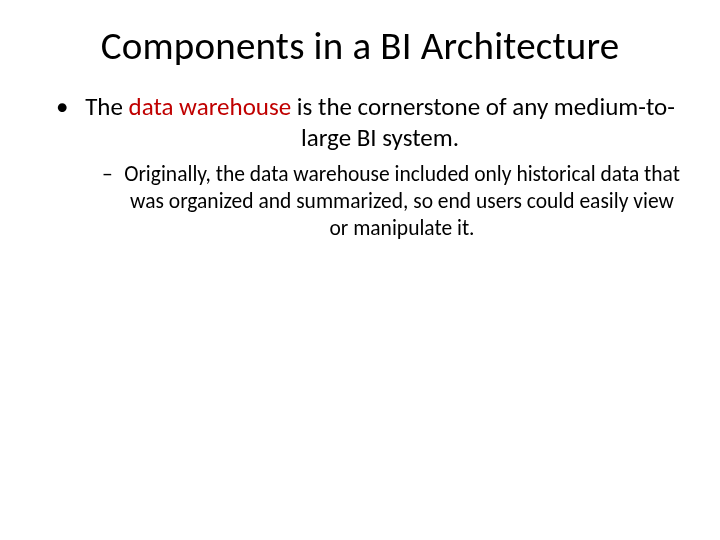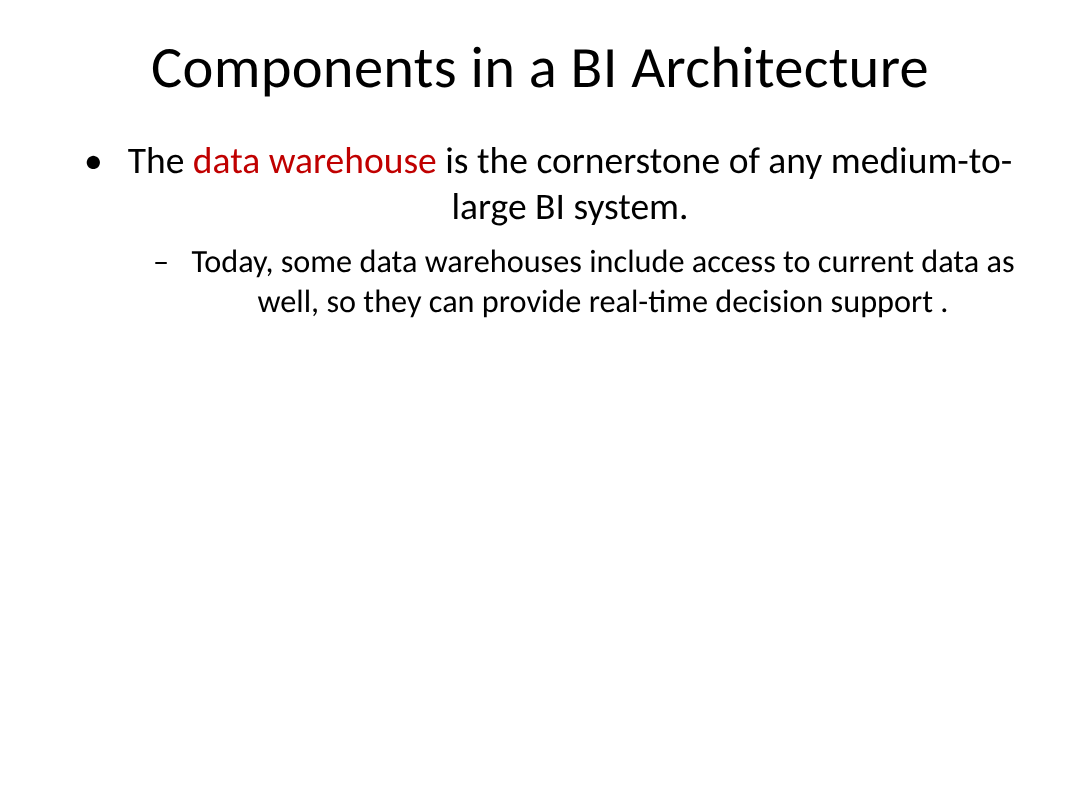--- a/index.html
+++ b/index.html
@@ -77,20 +77,20 @@
 <div class="slide">
 
   <h1 class="title">Components in a BI Architecture</h1>
 
   <ul class="level1">
 
     <li>
       <span>The </span><span class="red">data warehouse</span><span> is the cornerstone of any medium-to-large BI system.</span>
 
       <ul class="level2">
-        <li>Today, some data warehouses include access to current data as well, so they can provide real-time decision support .</li>
+        <li>Originally, the data warehouse included only historical data that was organized and summarized, so end users could easily view or manipulate it.</li>
       </ul>
     </li>
 
 
   </ul>
 
 </div>
 
 </body></html>

